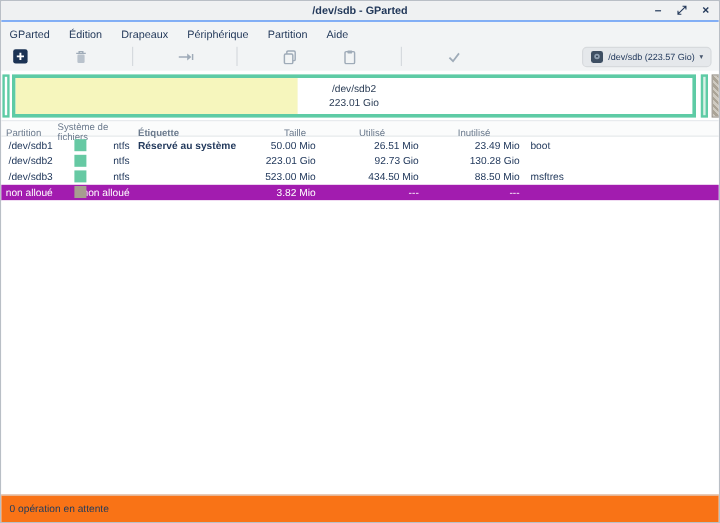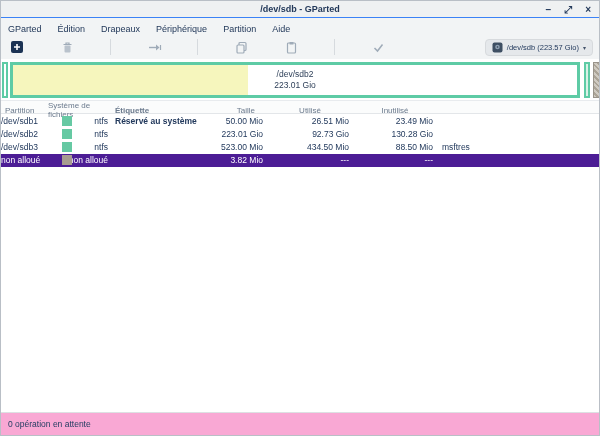--- a/index.html
+++ b/index.html
@@ -106,42 +106,42 @@
     align-items:center;
   }
   .phead {
     height:14px;
     font-size:8px; color:#6b7a8d;
     border-top:1px solid #e8ebee;
     border-bottom:1px solid #e3e6e9;
     background:#fbfcfc;
   }
   .prow { height:13.25px; background:#ffffff; }
-  .prow.selected { background:#4c1d95; color:#ffffff; }
-  .c1 { text-align:left; padding-right:4px; }
+  .prow.selected { background:#a21caf; color:#ffffff; }
+  .c1 { text-align:right; padding-right:4px; }
   .c2 { position:relative; text-align:right; padding-right:3px; }
   .c3 { text-align:left; padding-left:4px; white-space:nowrap;font-weight:bold; }
   .c4,.c5,.c6 { text-align:right; padding-right:4px; }
   .c7 { text-align:left; padding-left:5px; }
   .phead .c1 { text-align:left; padding-left:4px; }
   .phead .c2 { text-align:left; padding:0; }
   .phead .c4 { padding-right:12px; }
   .phead .c5,.phead .c6 { text-align:center; padding:0; }
   .phead .c7 { padding-left:28px; }
   .swatch {
     position:absolute; left:14px; top:50%; margin-top:-5px;
     width:10px; height:10px;
   }
   .swatch.ntfs { background:#66c9a3; }
   .swatch.unalloc { background:#a79c90; }
   
   .filler { flex:1 1 auto; background:#ffffff; }
   .statusbar {
     flex:0 0 23px;
-    background:#f9a8d4;
+    background:#f97316;
     border-top:1px solid #dde0e3;
     display:flex; align-items:center;
     padding-left:7px;
     font-size:8.5px; color:#1c3a5e;
   }
   svg { display:block; }
 </style>
 </head>
 <body>
 
@@ -243,20 +243,21 @@
     <div class="prow">
       <div class="c1">/dev/sdb1</div>
       <div class="c2">
         <span class="swatch ntfs"></span>
         <span>ntfs</span>
       </div>
       <div class="c3">Réservé au système</div>
       <div class="c4">50.00 Mio</div>
       <div class="c5">26.51 Mio</div>
       <div class="c6">23.49 Mio</div>
+      <div class="c7">boot</div>
     </div>
 
     <div class="prow">
       <div class="c1">/dev/sdb2</div>
       <div class="c2">
         <span class="swatch ntfs"></span>
         <span>ntfs</span>
       </div>
       <div class="c3"></div>
       <div class="c4">223.01 Gio</div>

